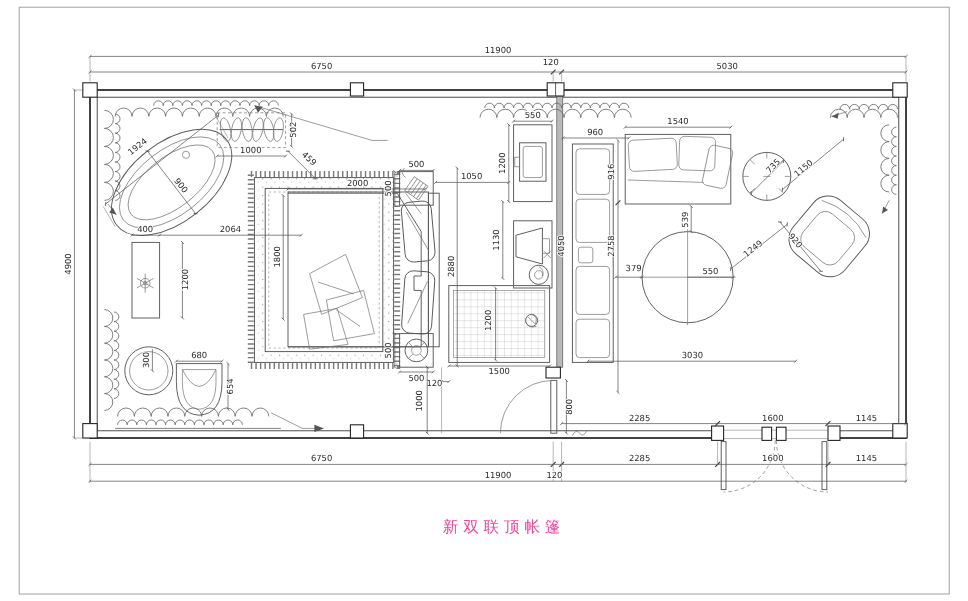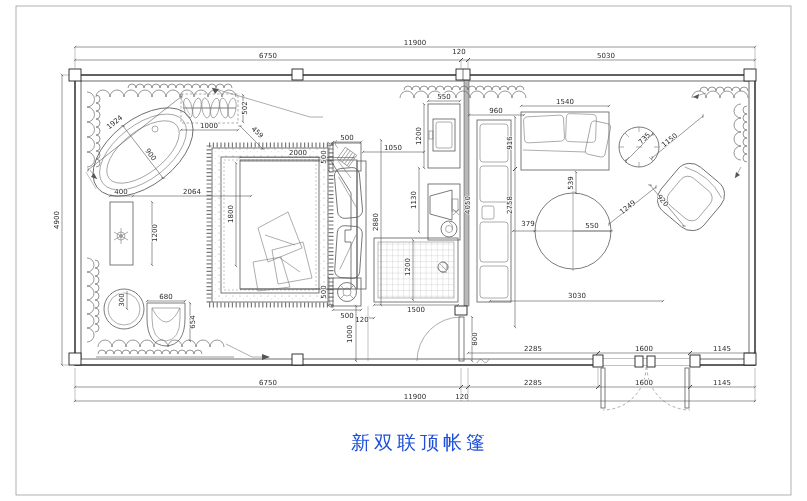--- a/index.html
+++ b/index.html
@@ -1,21 +1,21 @@
 <!DOCTYPE html>
 <html><head>
 <meta charset="utf-8">
 <style>
   html,body{margin:0;padding:0;background:#fff;}
   .stage{position:relative;width:807px;height:501px;background:#fff;overflow:hidden;text-align:center;}
   svg{position:absolute;left:0;top:0;}
   .t{font-family:"DejaVu Sans",sans-serif;font-size:7px;fill:#2b2b2b;text-anchor:middle;
      paint-order:stroke;stroke:#ffffff;stroke-width:1.4px;stroke-linejoin:round;}
   .title{position:absolute;left:420px;top:430px;transform:translateX(-50%);
-     font-family:"DejaVu Sans",sans-serif;font-size:19px;letter-spacing:4px;color:#1d4ed8;white-space:nowrap;}
+     font-family:"DejaVu Sans",sans-serif;font-size:13px;letter-spacing:4px;color:#ec4899;white-space:nowrap;}
   .w1{stroke:#1f1f1f;stroke-width:1.4;fill:none;}
   .w2{stroke:#2c2c2c;stroke-width:.7;fill:none;}
   .post{fill:#fff;stroke:#222;stroke-width:.9;}
   .f{stroke:#5a5a5a;stroke-width:.8;fill:none;}
   .f2{stroke:#777;stroke-width:.6;fill:none;}
   .cur{stroke:#6a6a6a;stroke-width:.7;fill:none;}
   .dl{stroke:#555;stroke-width:.6;}
   .ext{stroke:#777;stroke-width:.45;}
   .tk{stroke:#444;stroke-width:1;}
 </style>

